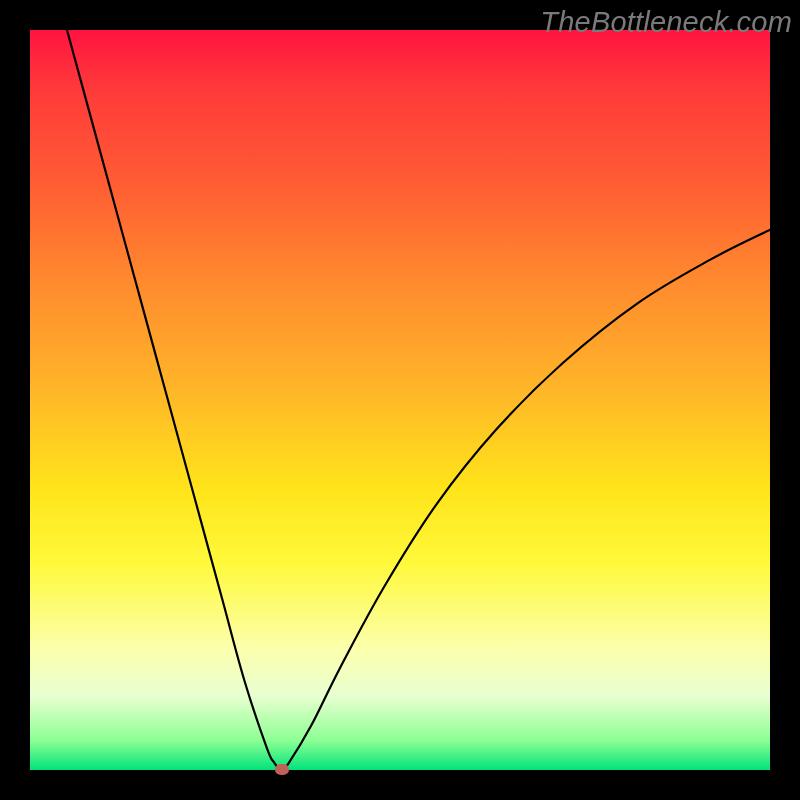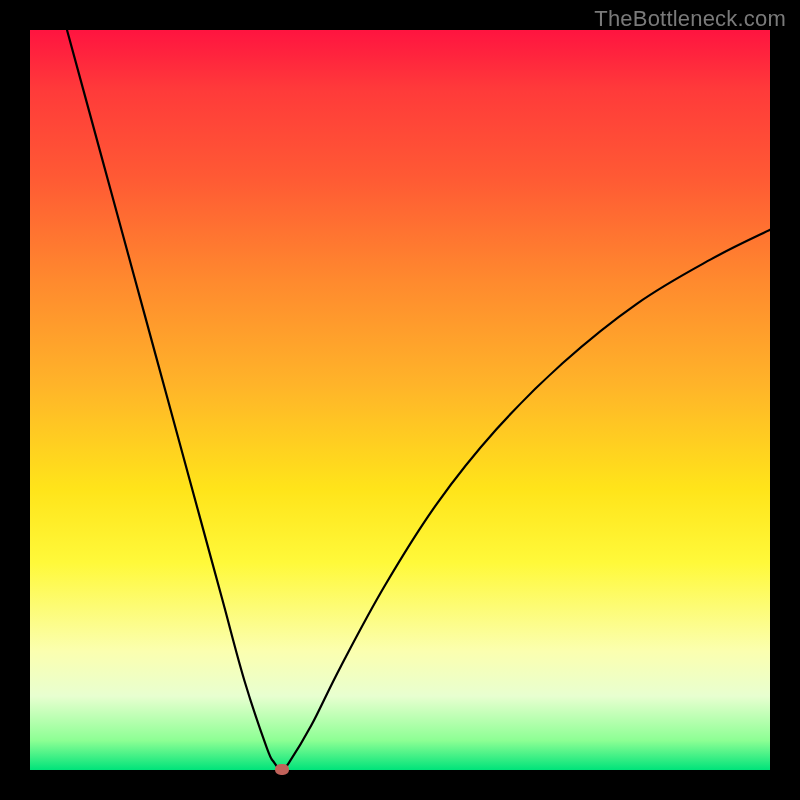--- a/index.html
+++ b/index.html
@@ -35,25 +35,26 @@
       #fff93a 72%,
       #fbffb0 84%,
       #e8ffd0 90%,
       #8dff94 96%,
       #00e37a 100%
     );
   }
   .watermark {
     position: absolute;
     top: 6px;
-    right: 14px;
+    right: 8px;
     color: #7a7a7a;
-    font-size: 22px;
+    font-size: 29px;
     letter-spacing: 0.2px;
     font-weight: 500;
+    font-style: italic;
   }
   svg.curve {
     position: absolute;
     left: 0; top: 0;
     width: 740px; height: 740px;
     overflow: visible;
   }
   .marker {
     position: absolute;
     width: 14px;

